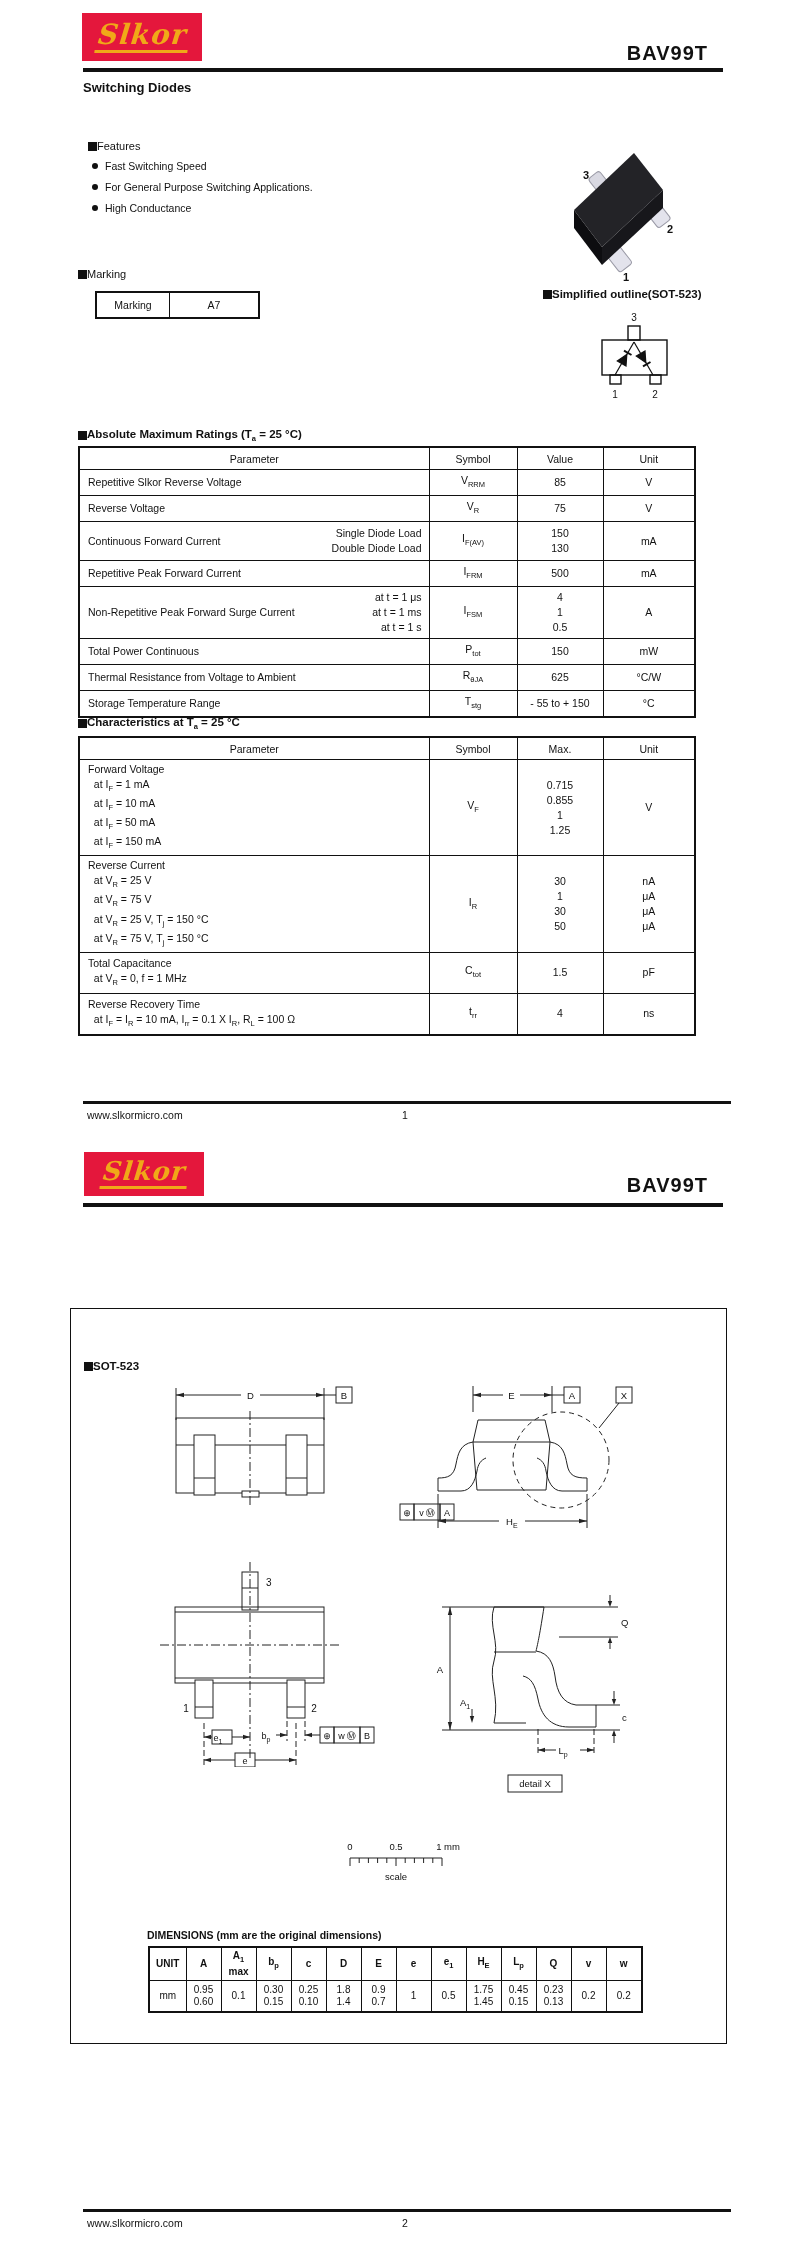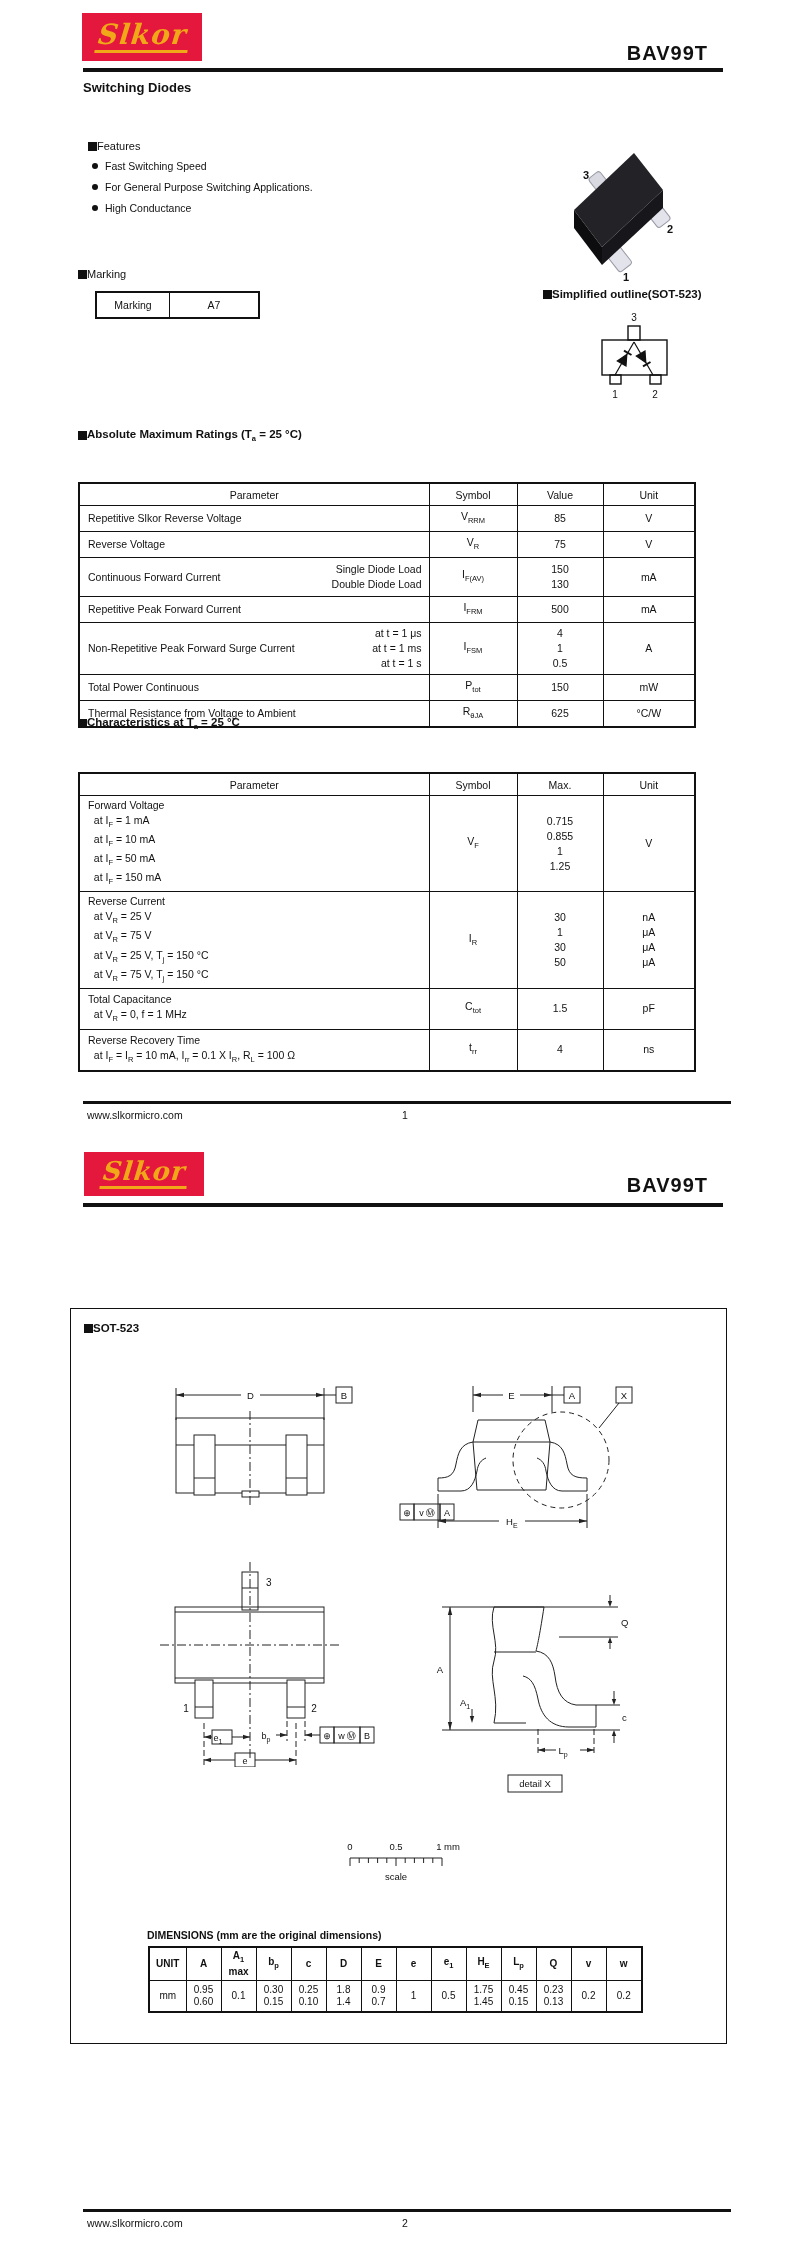--- a/index.html
+++ b/index.html
@@ -14,21 +14,21 @@
   .rule{height:4px;background:#111;}
   .doc-subtitle{font-size:13px;font-weight:bold;}
   .sec{display:flex;align-items:center;gap:0;font-size:11px;}
   .sec .sq{width:9px;height:9px;background:#111;flex:0 0 auto;}
   .sec.bold{font-weight:bold;font-size:11.5px;}
   .bullet{display:flex;align-items:center;gap:7px;font-size:10.5px;margin-bottom:9px;}
   .bullet .dot{width:6px;height:6px;border-radius:50%;background:#111;flex:0 0 auto;}
   table{border-collapse:collapse;}
   .mark-table{border:2px solid #111;font-size:10.5px;}
   .mark-table td{border:1px solid #111;text-align:center;height:22px;}
-  .spec{border:2px solid #111;font-size:10.5px;table-layout:fixed;width:616px;margin-top:36px;}
+  .spec{border:2px solid #111;font-size:10.5px;table-layout:fixed;width:616px;}
   .spec th,.spec td{border:1px solid #111;font-weight:normal;}
   .spec th{height:19px;text-align:center;}
   .spec td{padding:2px 5px;}
   .spec td.param{text-align:left;padding-left:8px;white-space:pre-line;line-height:15px;}
   .spec td.c{text-align:center;white-space:pre-line;line-height:15px;}
   .spec tr.s td{height:21px;}
   .spec tr.d td{height:34px;}
   .spec tr.t td{height:47px;}
   .spec tr.big td{height:82px;}
   .spec tr.med td{height:36px;}
@@ -187,20 +187,26 @@
       <td class="c">P<sub>tot</sub></td>
       <td class="c">150</td>
       <td class="c">mW</td>
     </tr>
     <tr class="s">
       <td class="param">Thermal Resistance from Voltage to Ambient</td>
       <td class="c">R<sub>θJA</sub></td>
       <td class="c">625</td>
       <td class="c">°C/W</td>
     </tr>
+    <tr class="s">
+      <td class="param">Storage Temperature Range</td>
+      <td class="c">T<sub>stg</sub></td>
+      <td class="c">- 55 to + 150</td>
+      <td class="c">°C</td>
+    </tr>
   </tbody>
     </table>
 
   <div class="abs sec bold" style="left:78px;top:716px;">
     <span class="sq"></span>
     <span>Characteristics at T<sub>a</sub> = 25 °C</span>
   </div>
 
   <table class="abs spec" style="left:78px;top:736px;">
     <colgroup>
@@ -266,21 +272,21 @@
   <div class="abs footer-url" style="left:87px;top:1109px;">www.slkormicro.com</div>
   <div class="abs footer-page" style="left:402px;top:1109px;">1</div>
 
   <div class="abs logo" style="left:84px;top:1152px;height:44px;">
     <span class="brand" style="font-size:26px;">Slkor</span>
   </div>
   <div class="abs partnum" style="right:86px;top:1174px;">BAV99T</div>
   <div class="abs rule" style="left:83px;top:1203px;width:640px;"></div>
 
   <div class="abs bigbox" style="left:70px;top:1308px;width:655px;height:734px;"></div>
-  <div class="abs sec bold" style="left:84px;top:1322px;">
+  <div class="abs sec bold" style="left:84px;top:1360px;">
     <span class="sq"></span>
     <span>SOT-523</span>
   </div>
 
   <svg class="abs" style="left:160px;top:1378px;" width="205" height="132" viewBox="0 0 205 132">
     <g stroke="#222" fill="none" stroke-width="1">
       <line x1="16" y1="10" x2="16" y2="42"></line>
         <line x1="164" y1="10" x2="164" y2="42"></line>
       <line x1="16" y1="17" x2="81" y2="17"></line>
         <line x1="100" y1="17" x2="164" y2="17"></line>

